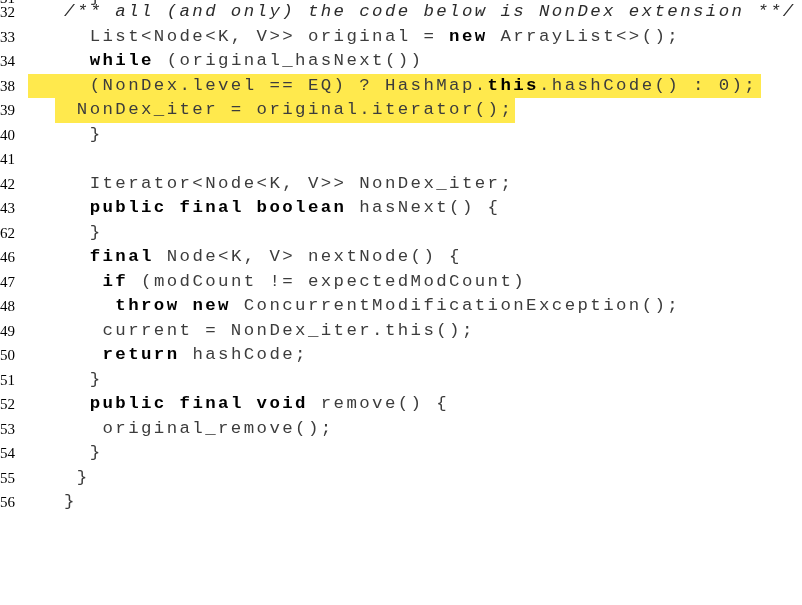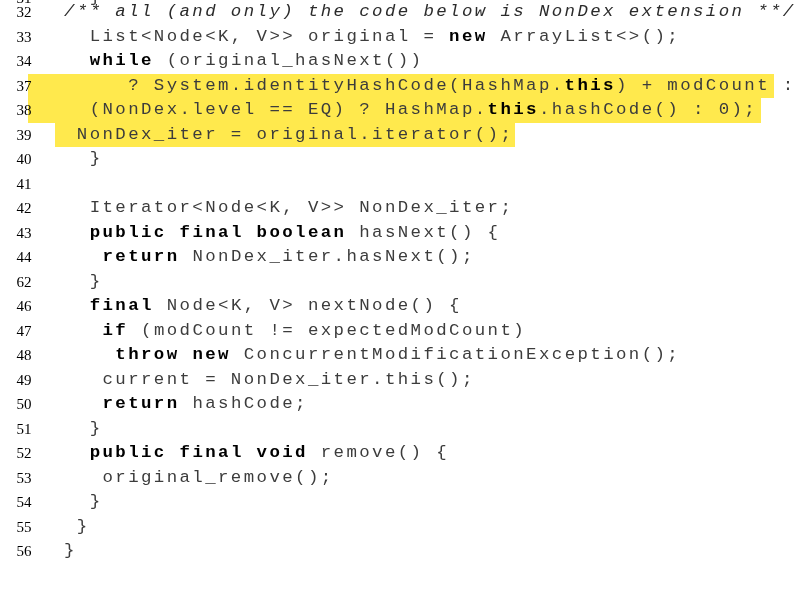--- a/index.html
+++ b/index.html
@@ -35,21 +35,21 @@
     height: 24.5px;
     background: #ffe94d;
     z-index: 0;
   }
 
   .line-no {
     position: absolute;
     left: 0;
     top: 0;
     width: 48px;
-    text-align: center;
+    text-align: left;
     font-family: "Liberation Serif", "DejaVu Serif", serif;
     font-size: 15px;
     line-height: 24.5px;
     color: #000000;
     z-index: 2;
   }
 
   .line-code {
     position: absolute;
     left: 64px;
@@ -88,28 +88,26 @@
 
 <div id="code-listing">
   <div id="clip-top">
     <span class="line-no">31</span>
     <span class="line-code">  }</span>
   </div>
   <div id="lines-host">
       <div class="code-line"><span class="line-no">32</span><span class="line-code comment"><span>/** all (and only) the code below is NonDex extension **/</span></span></div>
       <div class="code-line"><span class="line-no">33</span><span class="line-code"><span>  List&lt;Node&lt;K, V&gt;&gt; original = </span><span class="kw">new</span><span> ArrayList&lt;&gt;();</span></span></div>
       <div class="code-line"><span class="line-no">34</span><span class="line-code"><span>  </span><span class="kw">while</span><span> (original_hasNext())</span></span></div>
-      <div class="code-line"><div class="hl-band" style="left: 28px; width: 746px; background: rgb(255, 233, 77);"></div><span class="line-no">37</span><span class="line-code"><span>     ? System.identityHashCode(HashMap.</span><span class="kw">this</span><span>) + modCount :</span></span></div>
       <div class="code-line"><div class="hl-band" style="left: 28px; width: 733px; background: rgb(255, 233, 77);"></div><span class="line-no">38</span><span class="line-code"><span>  (NonDex.level == EQ) ? HashMap.</span><span class="kw">this</span><span>.hashCode() : 0);</span></span></div>
       <div class="code-line"><div class="hl-band" style="left: 55px; width: 460px; background: rgb(255, 233, 77);"></div><span class="line-no">39</span><span class="line-code"><span> NonDex_iter = original.iterator();</span></span></div>
       <div class="code-line"><span class="line-no">40</span><span class="line-code"><span>  }</span></span></div>
       <div class="code-line"><span class="line-no">41</span><span class="line-code"><span></span></span></div>
       <div class="code-line"><span class="line-no">42</span><span class="line-code"><span>  Iterator&lt;Node&lt;K, V&gt;&gt; NonDex_iter;</span></span></div>
       <div class="code-line"><span class="line-no">43</span><span class="line-code"><span>  </span><span class="kw">public final boolean</span><span> hasNext() {</span></span></div>
-      <div class="code-line"><span class="line-no">44</span><span class="line-code"><span>   </span><span class="kw">return</span><span> NonDex_iter.hasNext();</span></span></div>
       <div class="code-line"><span class="line-no">62</span><span class="line-code"><span>  }</span></span></div>
       <div class="code-line"><span class="line-no">46</span><span class="line-code"><span>  </span><span class="kw">final</span><span> Node&lt;K, V&gt; nextNode() {</span></span></div>
       <div class="code-line"><span class="line-no">47</span><span class="line-code"><span>   </span><span class="kw">if</span><span> (modCount != expectedModCount)</span></span></div>
       <div class="code-line"><span class="line-no">48</span><span class="line-code"><span>    </span><span class="kw">throw new</span><span> ConcurrentModificationException();</span></span></div>
       <div class="code-line"><span class="line-no">49</span><span class="line-code"><span>   current = NonDex_iter.this();</span></span></div>
       <div class="code-line"><span class="line-no">50</span><span class="line-code"><span>   </span><span class="kw">return</span><span> hashCode;</span></span></div>
       <div class="code-line"><span class="line-no">51</span><span class="line-code"><span>  }</span></span></div>
       <div class="code-line"><span class="line-no">52</span><span class="line-code"><span>  </span><span class="kw">public final void</span><span> remove() {</span></span></div>
       <div class="code-line"><span class="line-no">53</span><span class="line-code"><span>   original_remove();</span></span></div>
       <div class="code-line"><span class="line-no">54</span><span class="line-code"><span>  }</span></span></div>

